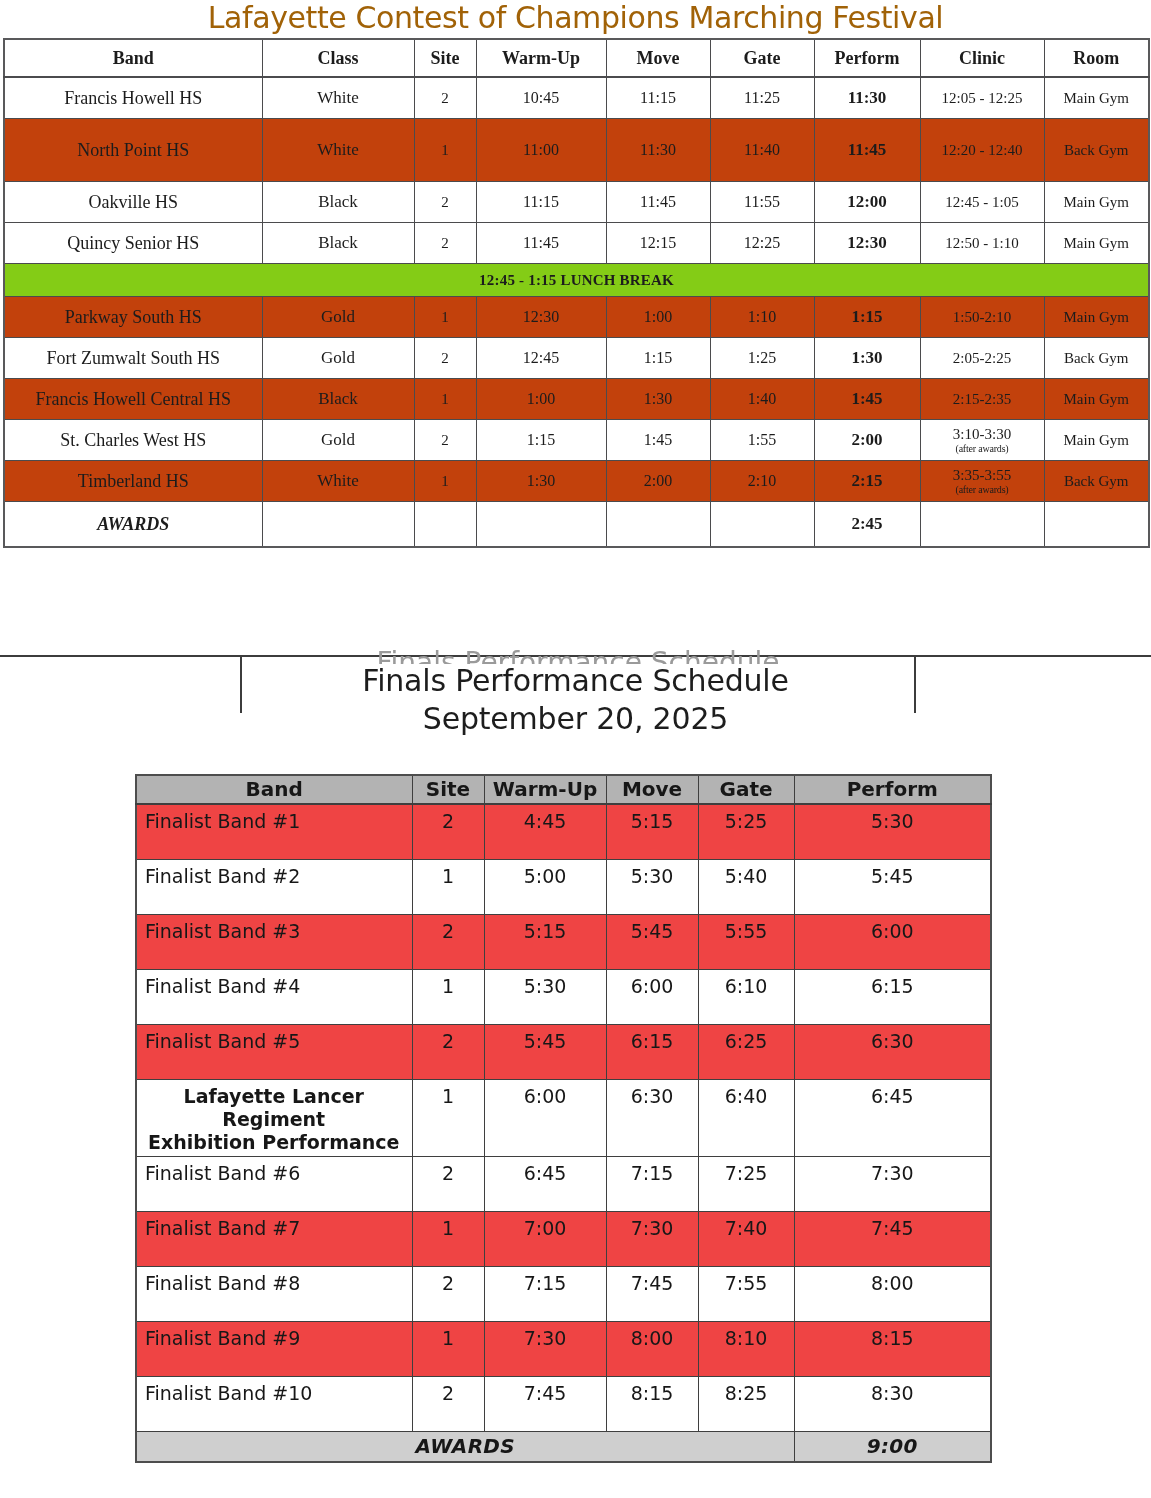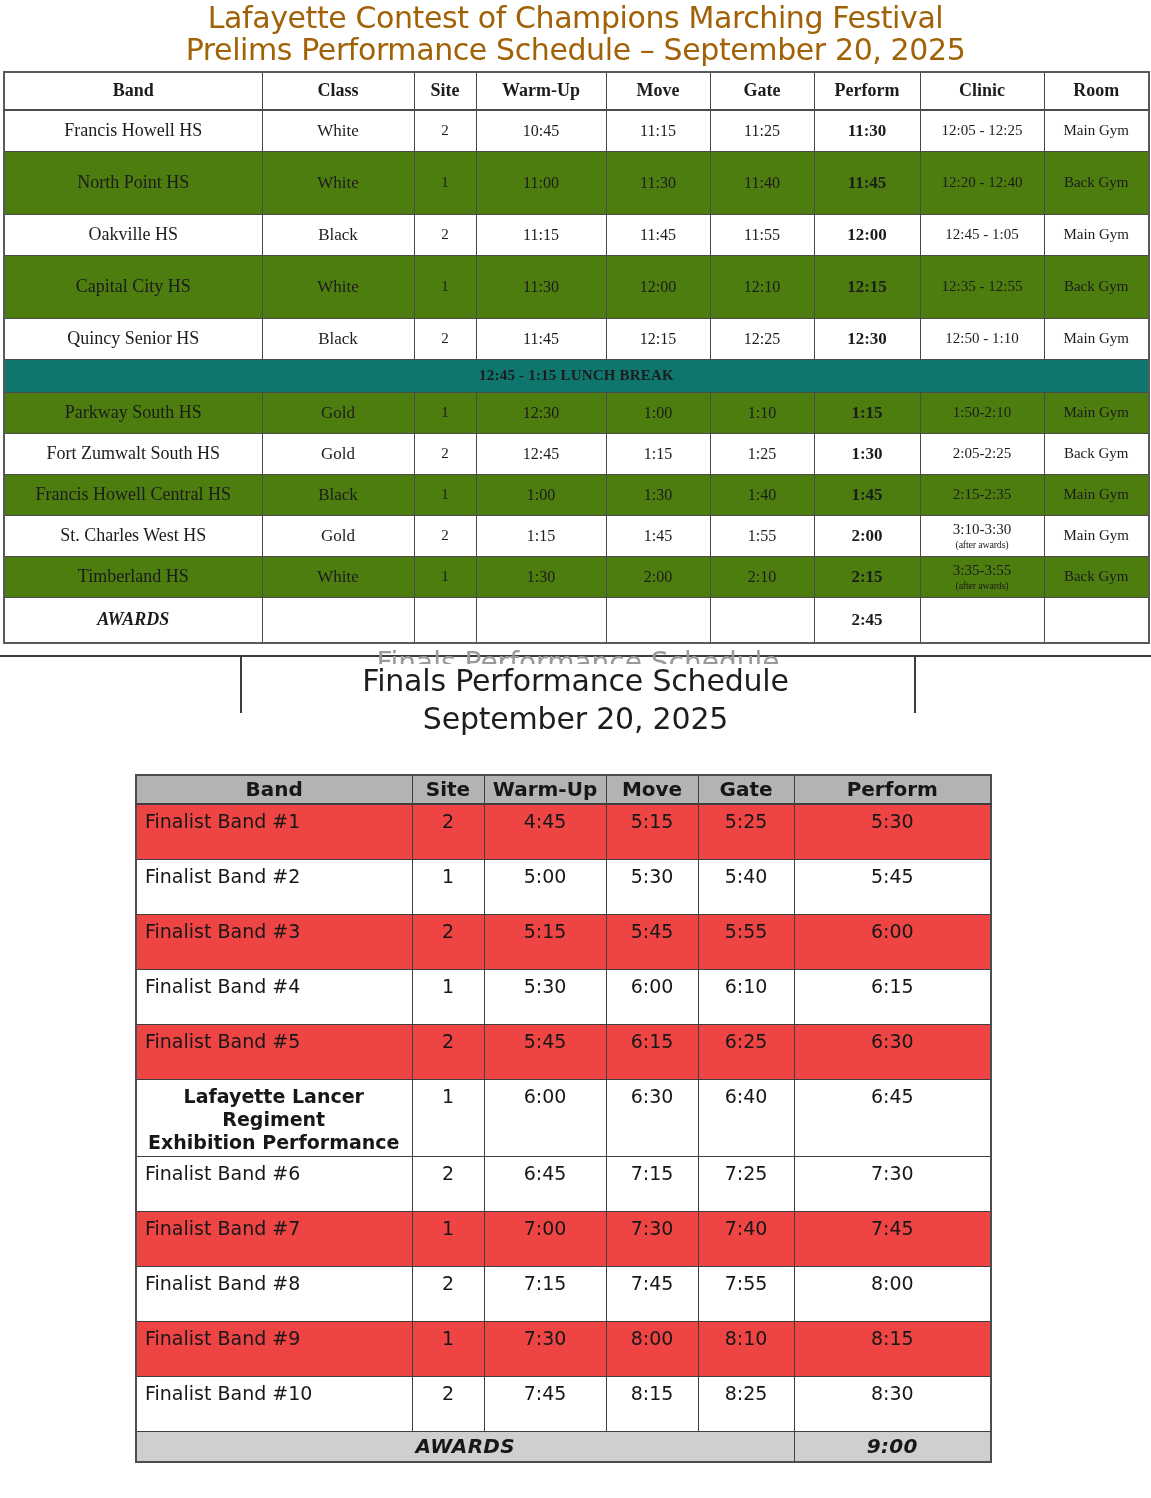--- a/index.html
+++ b/index.html
@@ -62,21 +62,21 @@
     font-weight: bold;
     font-size: 18px;
     height: 36px;
     background: #ffffff;
     border-bottom: 2px solid #4b4b4d;
   }
   #prelims-table tbody td {
     height: 40px;
   }
   #prelims-table tbody tr.tall td { height: 62px; }
-  #prelims-table tbody tr.shaded td { background: #4d7c0f; }
+  #prelims-table tbody tr.shaded td { background: #c2410c; }
   #prelims-table td.band {
     font-size: 18px;
   }
   #prelims-table td.num {
     font-size: 15px;
   }
   #prelims-table td.time {
     font-size: 16px;
   }
   #prelims-table td.perform {
@@ -89,21 +89,21 @@
   }
   #prelims-table td.clinic .note {
     display: block;
     font-size: 10px;
     letter-spacing: -0.2px;
   }
   #prelims-table td.room {
     font-size: 15px;
   }
   #prelims-table tr.lunch td {
-    background: #0f766e;
+    background: #84cc16;
     font-family: "Liberation Serif", serif;
     font-weight: bold;
     font-size: 15px;
     height: 32px;
     letter-spacing: 0.2px;
   }
   #prelims-table tr.awards-row td {
     background: #ffffff;
     height: 44px;
   }
@@ -241,21 +241,20 @@
   .f-c5 { width: 96px; }
   .f-c6 { width: 197px; }
 </style>
 </head>
 <body>
 
 <div id="prelims-section">
 
   <div class="prelims-title">
     <span>Lafayette Contest of Champions Marching Festival</span>
-    <span class="line2">Prelims Performance Schedule – September 20, 2025</span>
   </div>
 
   <table class="sched" id="prelims-table">
     <colgroup>
       <col class="p-c1">
         <col class="p-c2">
         <col class="p-c3">
         <col class="p-c4">
         <col class="p-c5">
       <col class="p-c6">
@@ -303,31 +302,20 @@
         <td class="band">Oakville HS</td>
         <td>Black</td>
         <td class="num">2</td>
         <td class="time">11:15</td>
         <td class="time">11:45</td>
         <td class="time">11:55</td>
         <td class="perform">12:00</td>
         <td class="clinic"><span>12:45 - 1:05</span></td>
         <td class="room">Main Gym</td>
       </tr>
-      <tr class="shaded tall">
-        <td class="band">Capital City HS</td>
-        <td>White</td>
-        <td class="num">1</td>
-        <td class="time">11:30</td>
-        <td class="time">12:00</td>
-        <td class="time">12:10</td>
-        <td class="perform">12:15</td>
-        <td class="clinic"><span>12:35 - 12:55</span></td>
-        <td class="room">Back Gym</td>
-      </tr>
       <tr class="">
         <td class="band">Quincy Senior HS</td>
         <td>Black</td>
         <td class="num">2</td>
         <td class="time">11:45</td>
         <td class="time">12:15</td>
         <td class="time">12:25</td>
         <td class="perform">12:30</td>
         <td class="clinic"><span>12:50 - 1:10</span></td>
         <td class="room">Main Gym</td>

